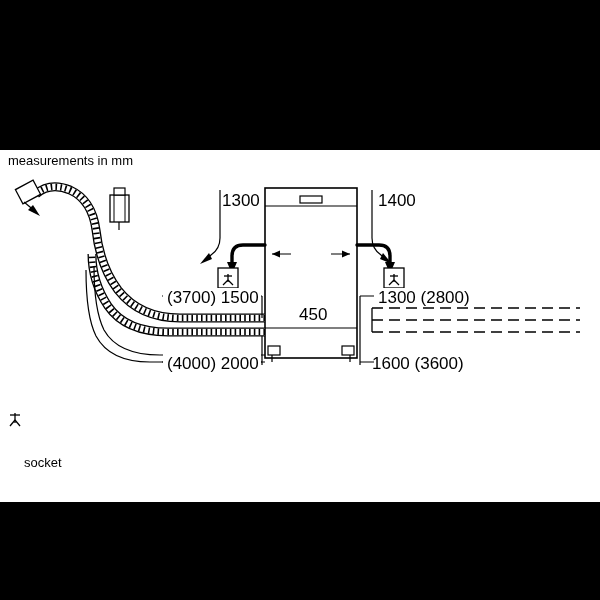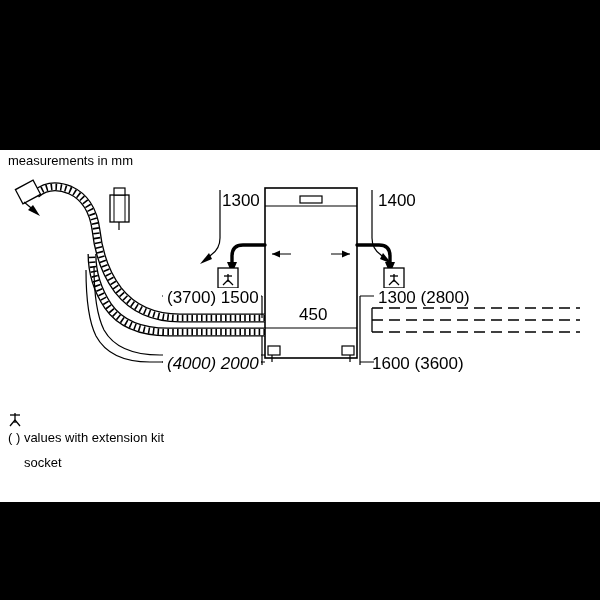--- a/index.html
+++ b/index.html
@@ -167,22 +167,21 @@
     <div class="lbl" style="left:222px; top:42px;">1300</div>
 
     <div class="lbl" style="left:378px; top:42px;">1400</div>
 
     <div class="lbl" style="left:299px; top:108px;margin-top:48px;">450</div>
 
     <div class="lbl" style="left:167px; top:139px;">(3700) 1500</div>
 
     <div class="lbl" style="left:378px; top:139px;">1300 (2800)</div>
 
-    <div class="lbl" style="left:167px; top:205px;font-style:italic;">(4000) 2000</div>
+    <div class="lbl" style="left:167px; top:205px;">(4000) 2000</div>
 
     <div class="lbl" style="left:372px; top:205px;">1600 (3600)</div>
 
     <div class="lbl big" style="left:24px; top:261px;margin-top:45px;">socket</div>
 
-    <div class="lbl big" style="left:8px; top:281px;">( ) values with extension kit</div>
 
   </div>
 </div>
 
 </body></html>

